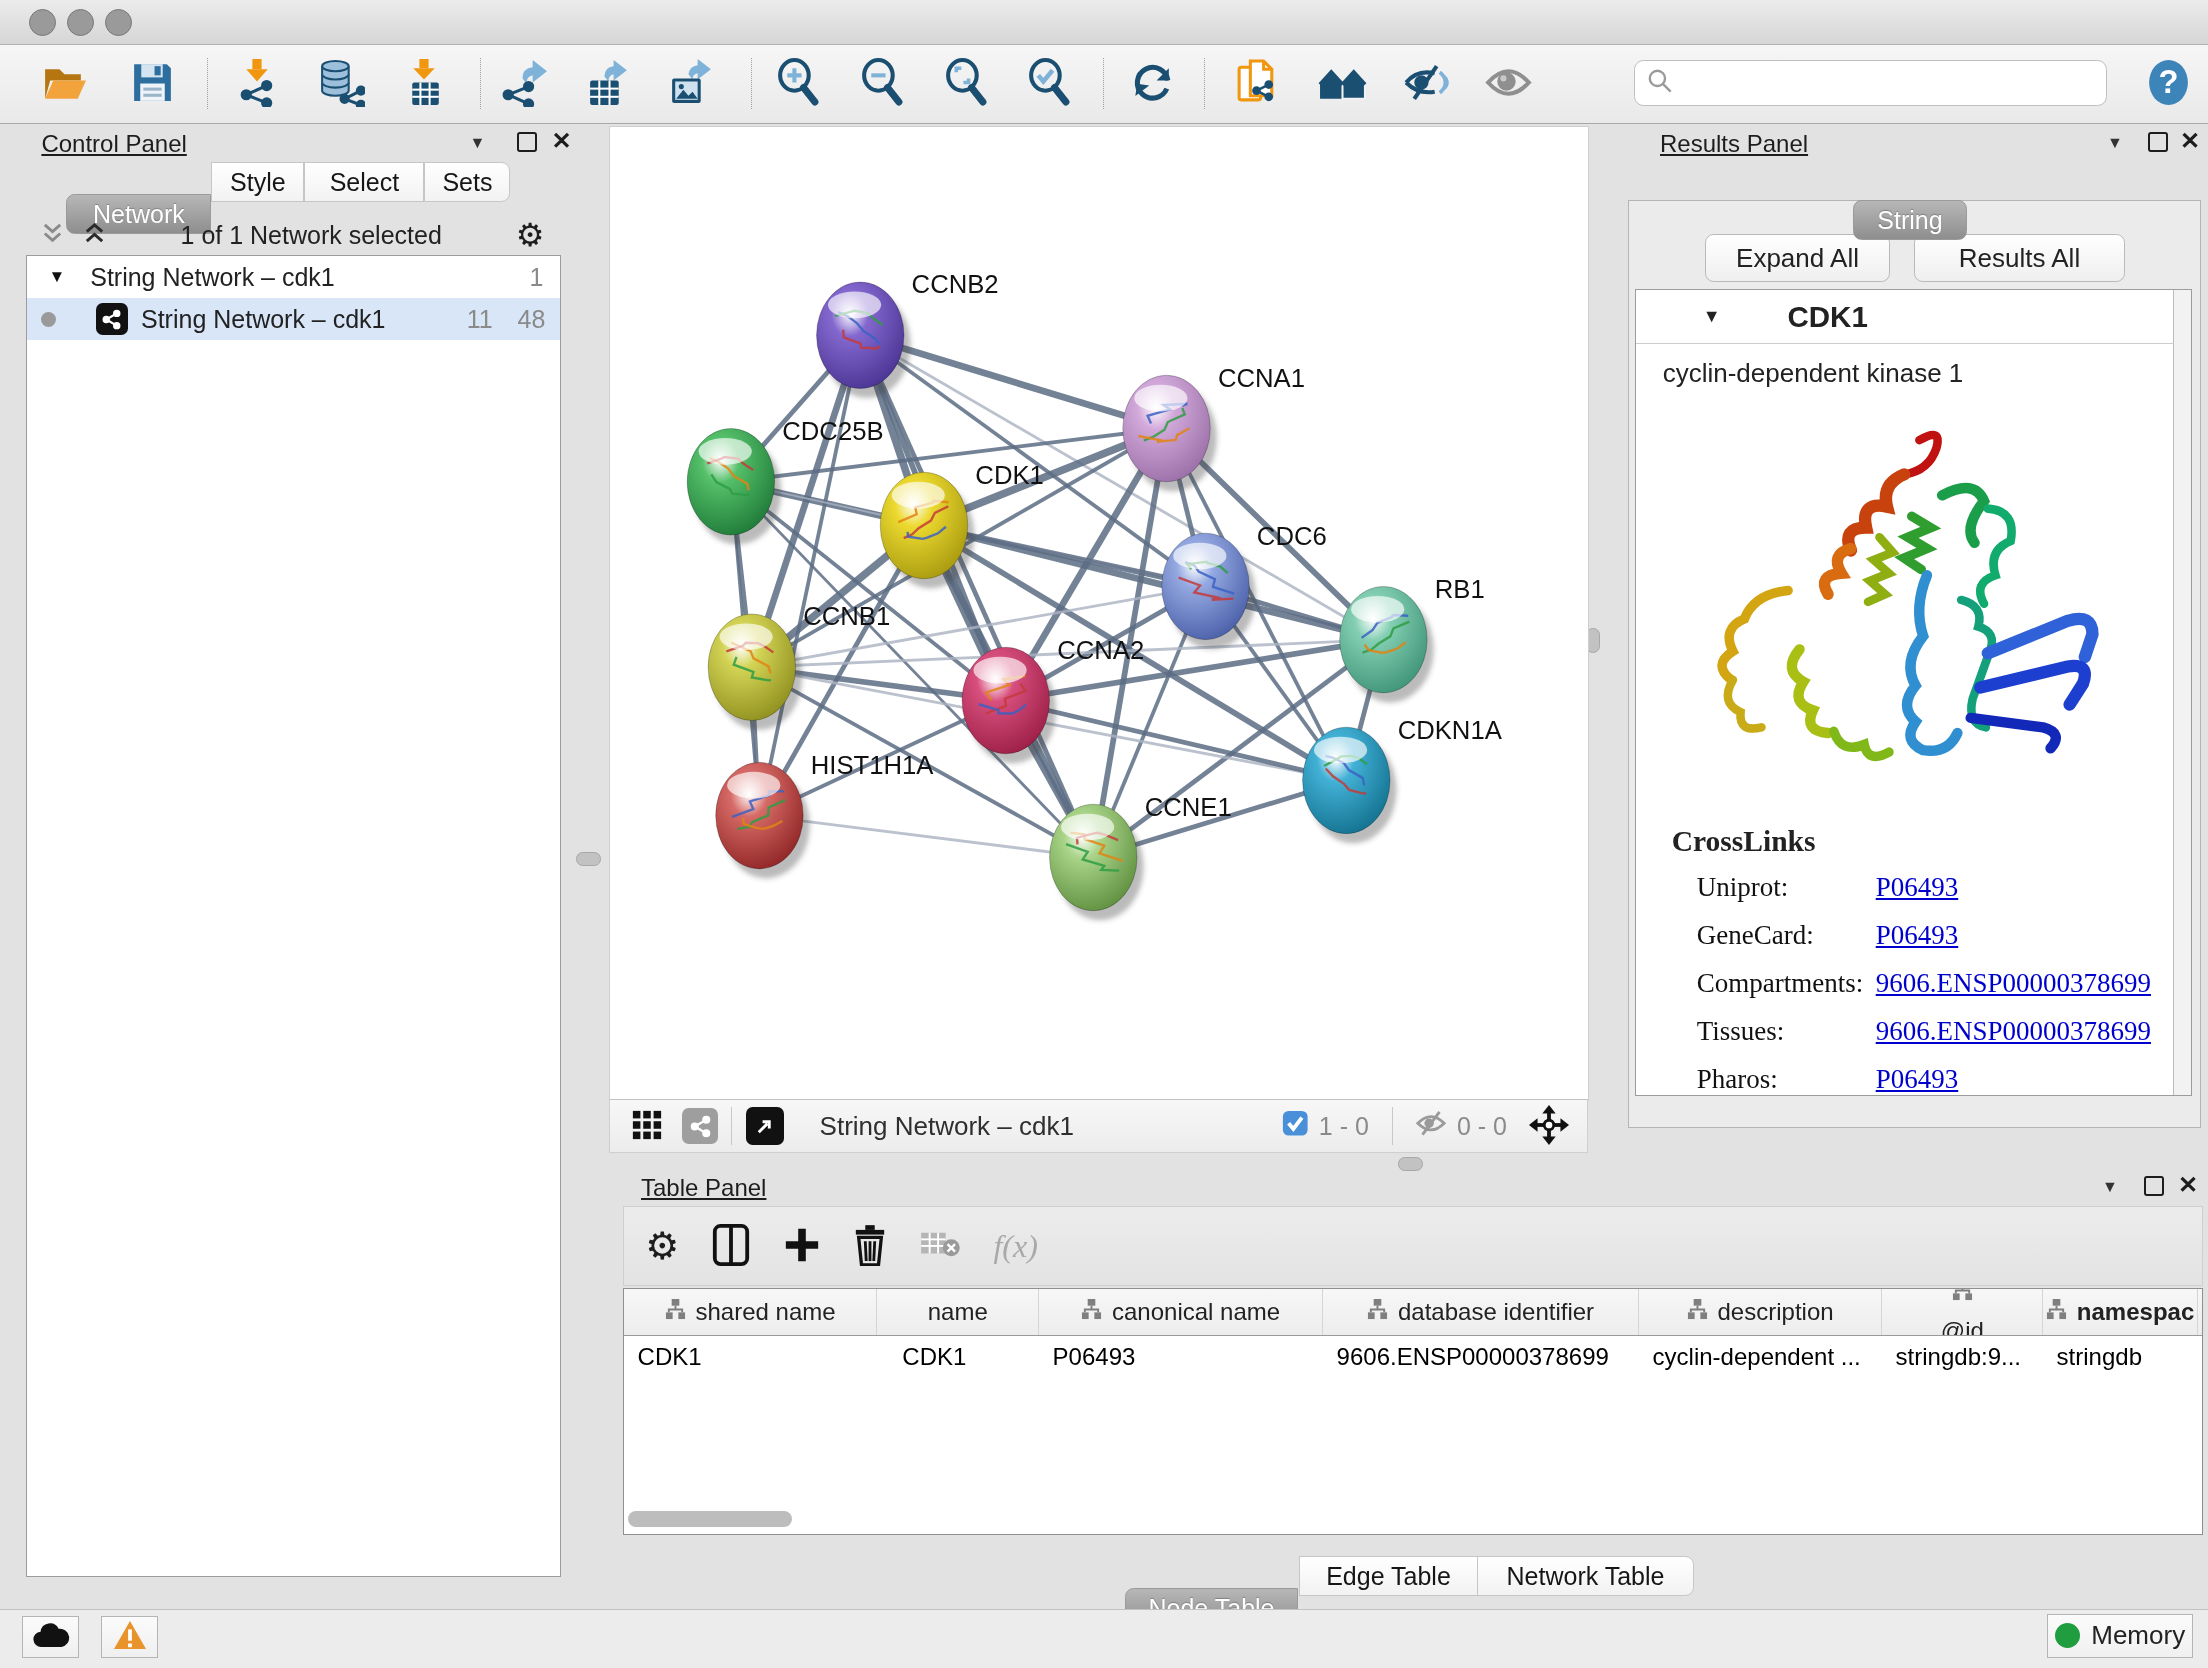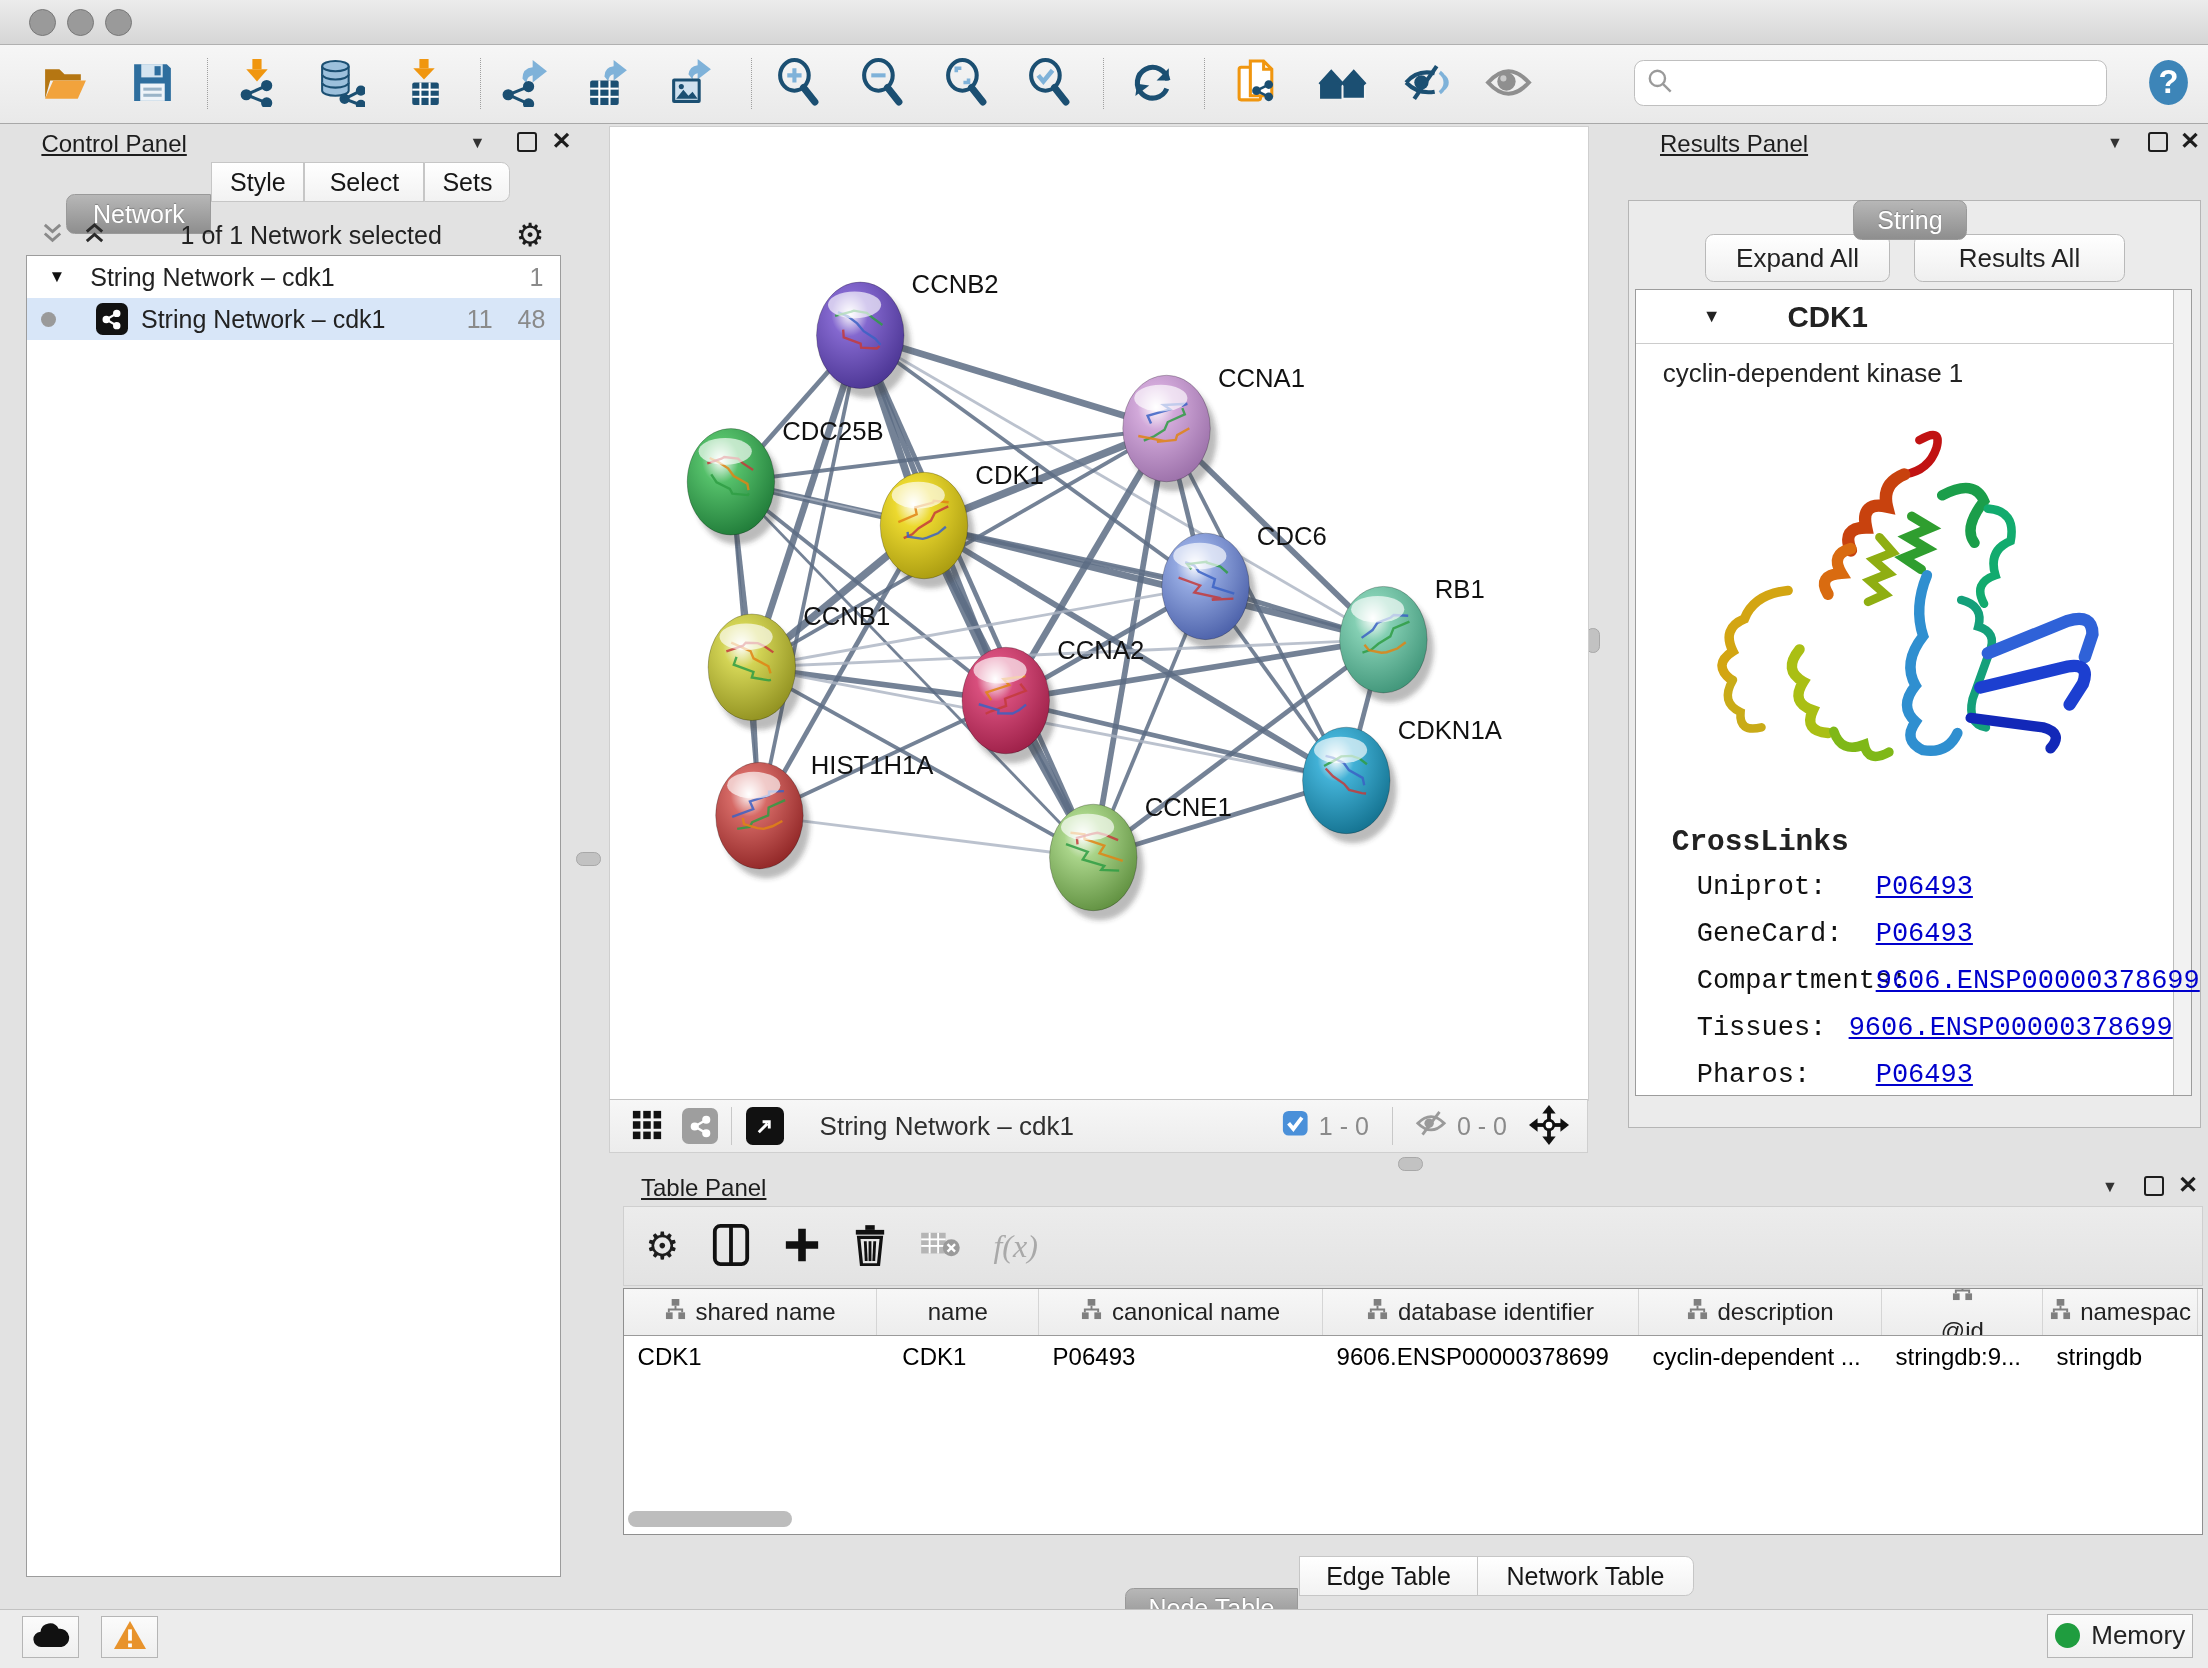--- a/index.html
+++ b/index.html
@@ -50,21 +50,21 @@
   .nb-counts{font-size:25px;color:#8a8a8a;display:flex;align-items:center;gap:9.5px;}
   .grip{width:23px;height:12.4px;border-radius:6.7px;background:#c2c2c2;border:1px solid #a8a8a8;}
   
   .rpanel{left:1598px;top:126px;width:605px;height:1046px;}
   .r-outer{left:30px;top:74px;width:571px;height:926px;background:#ebebeb;border:1px solid #b5b5b5;}
   .rbtn{height:46px;border:1px solid #b9b9b9;border-radius:8.6px;background:linear-gradient(#ffffff,#efefef);
     font-size:26px;display:flex;align-items:center;justify-content:center;}
   .r-inner{left:5.7px;top:88px;width:557px;height:807px;background:#fff;border:1px solid #9c9c9c;box-sizing:border-box;}
   .r-scroll{right:0px;top:0px;width:17px;height:805px;background:#f2f2f2;border-left:1px solid #bcbcbc;}
   .cdk-head{left:0;top:0;width:538px;height:53px;border-bottom:1.9px solid #cccccc;display:flex;align-items:center;}
-  .serif{font-family:Liberation Mono, monospace;}
+  .serif{font-family:Liberation Serif, serif;}
   .xl-row{display:flex;font-size:27px;margin-bottom:17px;}
   .xl-label{width:179px;color:#111;}
   .xl-link{color:#0000cc;text-decoration:underline;}
   
   .tpanel{left:609px;top:1176px;width:1600px;height:434px;}
   .t-toolbar{left:14.3px;top:30px;width:1580px;height:80px;background:linear-gradient(#ececec,#e3e3e3);
     border:1px solid #cfcfcf;display:flex;align-items:center;gap:32px;padding-left:21px;box-sizing:border-box;}
   .t-box{left:14.3px;top:112px;width:1580px;height:247px;background:#fff;border:1.9px solid #8f8f8f;box-sizing:border-box;}
   .t-headrow{display:flex;height:46px;background:linear-gradient(#f7f7f7,#ededed);border-bottom:1.9px solid #9a9a9a;}
   .t-hcell{display:flex;align-items:center;justify-content:center;gap:9.5px;font-size:24px;color:#222;
@@ -755,21 +755,21 @@
                 <rect x="7" y="1" width="8" height="7"></rect>
                 <rect x="1" y="15" width="7" height="7"></rect>
                 <rect x="14" y="15" width="7" height="7"></rect>
               </g>
               <g stroke="#7f7f7f" stroke-width="2" fill="none">
                 <path d="M11 8 v4 M4 15 v-3 h14 v3"></path>
               </g>
             </svg></span>
           <span>@id</span>
         </div>
-        <div class="t-hcell" style="width: 155px;">
+        <div class="t-hcell" style="width: 155px; font-weight: bold;">
           <span><svg width="21" height="23" viewBox="0 0 22 24">
               <g fill="#7f7f7f">
                 <rect x="7" y="1" width="8" height="7"></rect>
                 <rect x="1" y="15" width="7" height="7"></rect>
                 <rect x="14" y="15" width="7" height="7"></rect>
               </g>
               <g stroke="#7f7f7f" stroke-width="2" fill="none">
                 <path d="M11 8 v4 M4 15 v-3 h14 v3"></path>
               </g>
             </svg></span>

